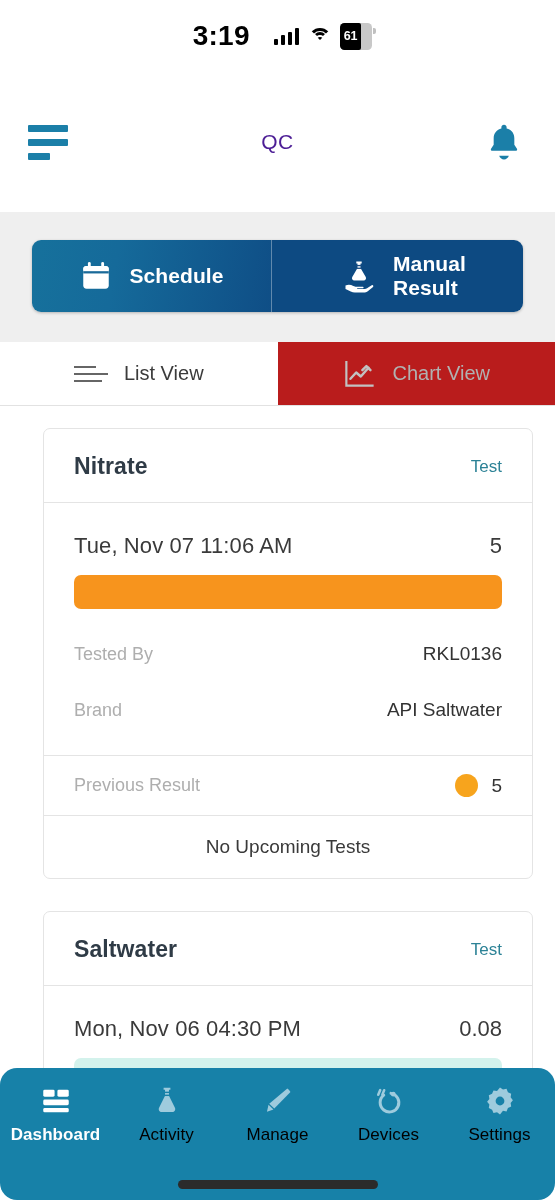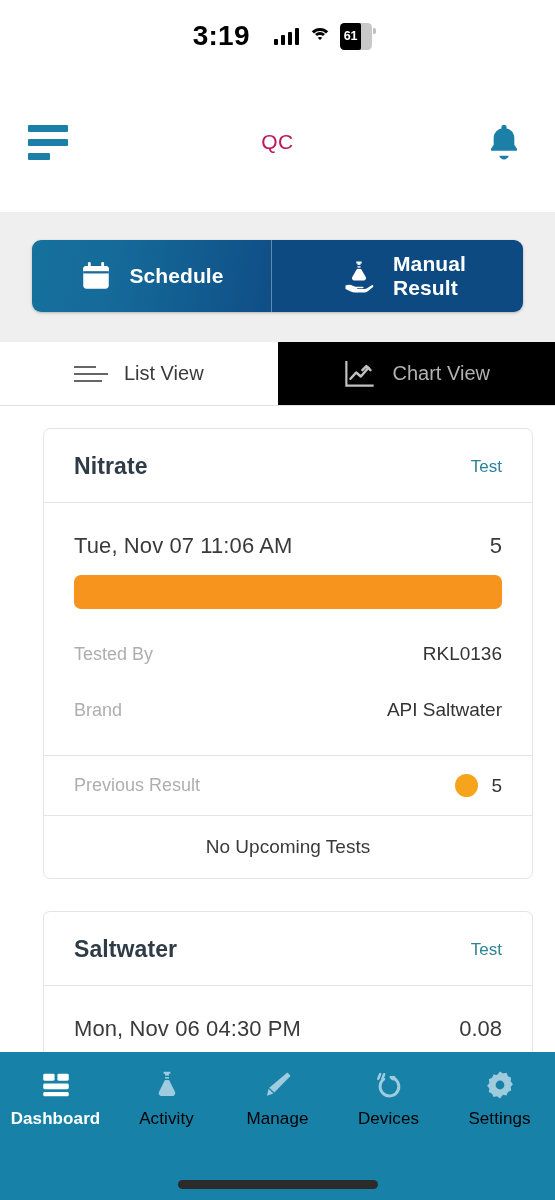--- a/index.html
+++ b/index.html
@@ -44,21 +44,21 @@
   .appbar {
     height: 140px; display: flex; align-items: center;
     justify-content: space-between; padding: 0 28px 0 28px; background: #fff;
   }
   .hamburger { display: flex; flex-direction: column; gap: 7px; width: 46px;
                cursor: pointer; padding: 6px 0; }
   .hamburger i { display: block; height: 7px; background: #1b7fa8; border-radius: 1px; }
   .hamburger i:nth-child(1) { width: 40px; }
   .hamburger i:nth-child(2) { width: 40px; }
   .hamburger i:nth-child(3) { width: 22px; }
-  .app-title { font-size: 21px; color: #be185d; letter-spacing: .6px;
+  .app-title { font-size: 21px; color: #4c1d95; letter-spacing: .6px;
                position: absolute; left: 0; right: 0; text-align: center; }
   .bell { width: 46px; height: 46px; display: flex; align-items: center;
           justify-content: center; }
 
   
   .action-strip { background: #efefef; padding: 28px 32px 30px; }
   .seg {
     display: flex; width: 100%; height: 72px; border-radius: 9px;
     overflow: hidden; box-shadow: 0 1px 3px rgba(0,0,0,.25);
   }
@@ -66,21 +66,21 @@
              gap: 16px; color: #fff; cursor: pointer; }
   .seg-schedule { background: linear-gradient(100deg,#16719c 0%,#156a9a 35%,#0f4e86 100%); }
   .seg-manual   { background: #0d4a82; border-left: 1px solid rgba(255,255,255,.35); padding-left: 12px; }
   .seg-label { font-size: 21px; font-weight: bold; line-height: 1.12; letter-spacing: .1px; }
 
   
   .viewtabs { display: flex; height: 64px; border-bottom: 1px solid #e2e2e2; }
   .vtab { flex: 1; display: flex; align-items: center; justify-content: center;
           gap: 16px; font-size: 20px; cursor: pointer; }
   .vtab.active { background: #fff; color: #3b3b3b; }
-  .vtab.inactive { background: #000000; color: #b1b1b1; }
+  .vtab.inactive { background: #b91c1c; color: #b1b1b1; }
   .listicon { display: flex; flex-direction: column; gap: 5px; align-items: flex-start; width: 34px; }
   .listicon i { display: block; height: 2px; background: #666; }
   .listicon i:nth-child(1) { width: 22px; }
   .listicon i:nth-child(2) { width: 34px; }
   .listicon i:nth-child(3) { width: 28px; }
 
   
   .content { padding: 22px 22px 0; background: #fff; margin-left: 21px; }
   .card { background: #fff; border: 1px solid #e4e4e4; border-radius: 7px;
           margin-bottom: 32px; overflow: hidden; }
@@ -100,23 +100,24 @@
   .prev-row { display: flex; align-items: center; justify-content: space-between;
               padding: 18px 30px; border-top: 1px solid #e4e4e4; }
   .prev-k { font-size: 18px; color: #aeaeae; }
   .prev-v { display: flex; align-items: center; gap: 13px; font-size: 19px; color: #333; }
   .dot { width: 23px; height: 23px; border-radius: 50%; }
   .upcoming { text-align: center; font-size: 19px; color: #3a3a3a;
               padding: 20px 0; border-top: 1px solid #e4e4e4; }
 
   
   .bottomnav {
-    position: absolute; left: 0; right: 0; bottom: 0; height: 148px;
+    position: absolute; left: 0; right: 0; bottom: 0; height: 132px;
     background: #1781a8; display: flex; align-items: flex-start;
     padding-top: 16px;
+    border-radius: 17px;
   }
   .nav-item { flex: 1; display: flex; flex-direction: column; align-items: center;
               gap: 7px; cursor: pointer; }
   .nav-label { font-size: 17px; letter-spacing: .1px; }
   .nav-item.active .nav-label { color: #ffffff; font-weight: bold; }
   .nav-item.inactive .nav-label { color: #000000; }
   .home-ind { position: absolute; left: 50%; transform: translateX(-50%);
               bottom: 11px; width: 200px; height: 9px; background: #2b2b2b;
               border-radius: 6px; }
 </style>

